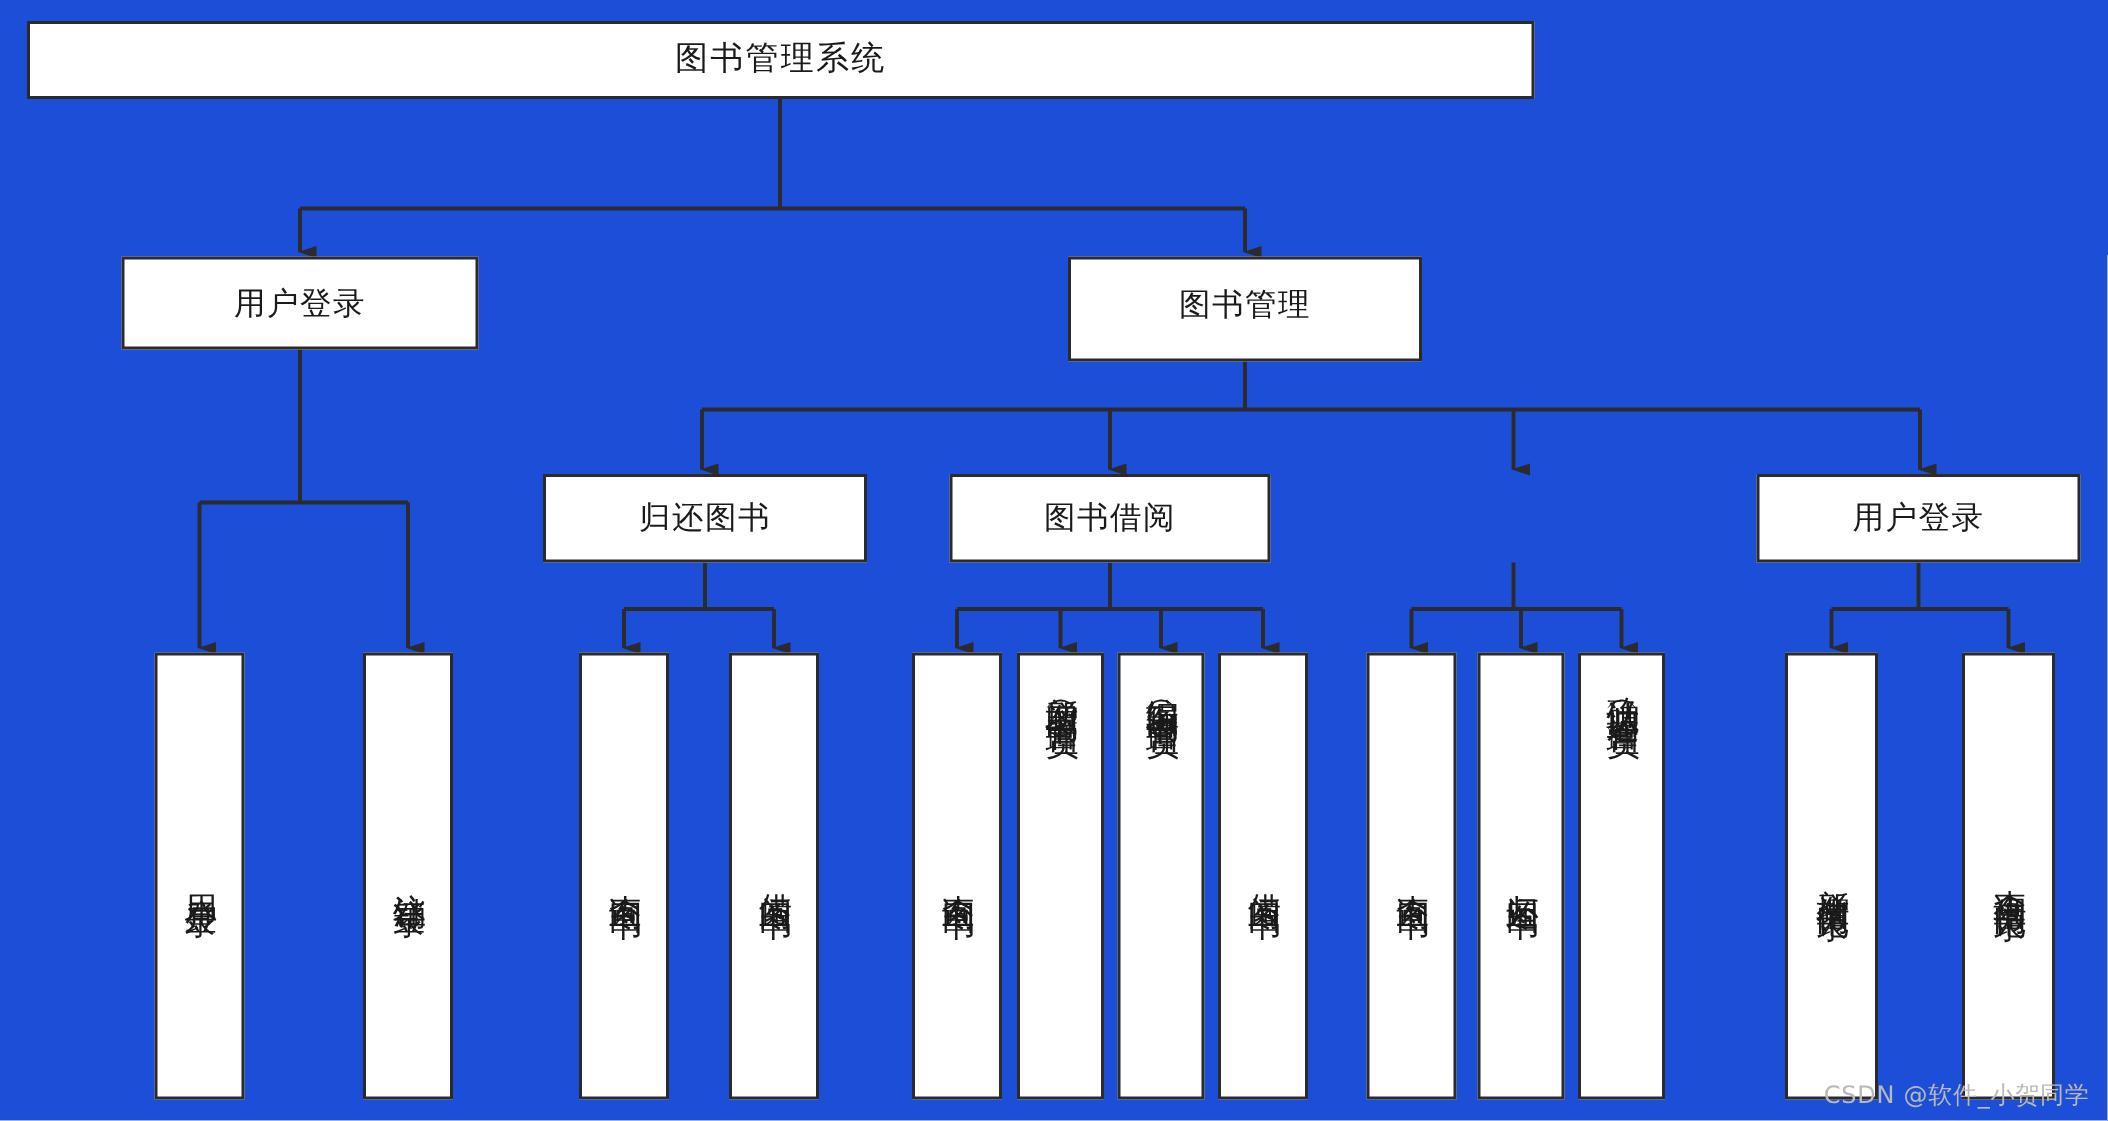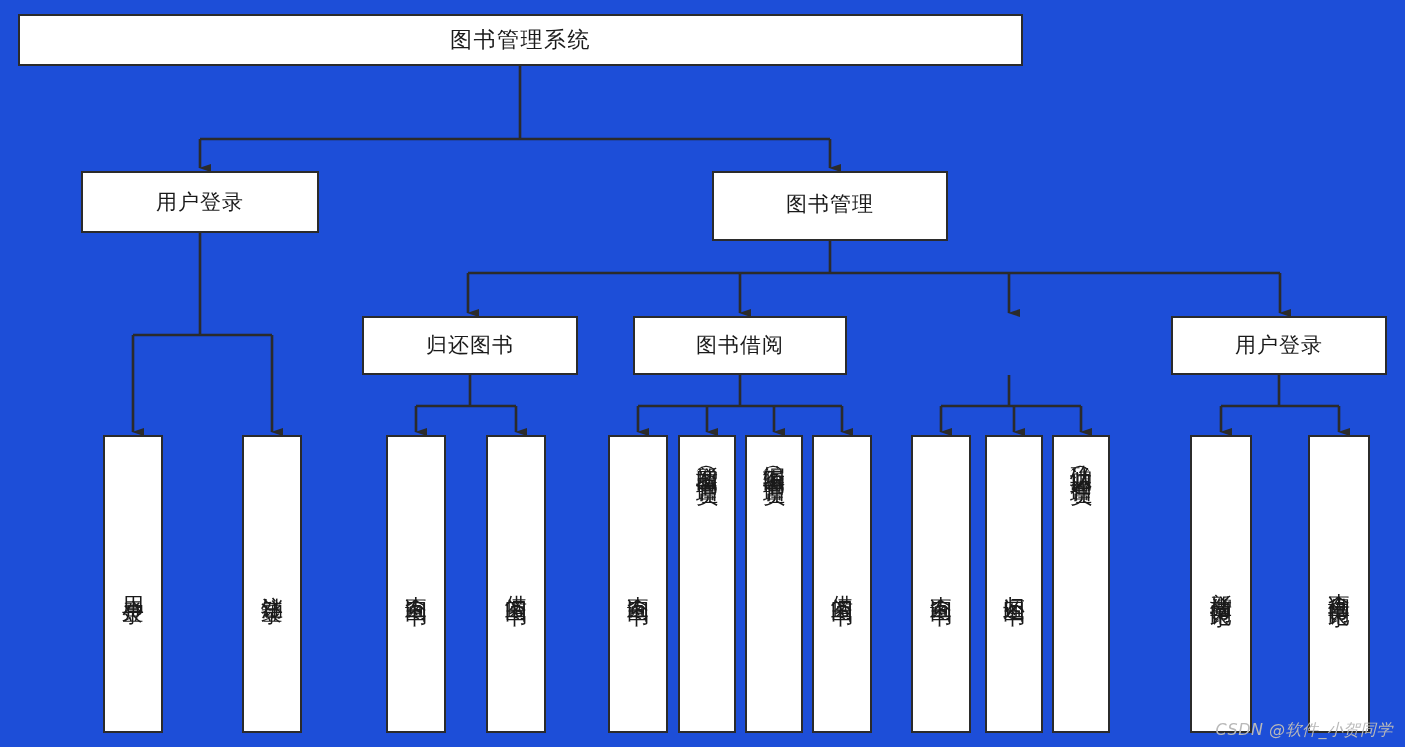--- a/index.html
+++ b/index.html
@@ -70,21 +70,20 @@
   }
   #watermark {
     position: absolute;
     right: 12px;
     bottom: 6px;
     font-size: 16px;
     color: #b9b9b9;
     letter-spacing: 0.5px;
     user-select: none;
     white-space: nowrap;
-    font-style: italic;
   }
 </style>
 </head>
 <body>
 
 <div id="diagram-root">
 
   <svg id="edges-layer" viewBox="0 0 1405 747" width="1405" height="747" xmlns="http://www.w3.org/2000/svg">
     <defs>
       <marker id="arrowhead" markerWidth="10" markerHeight="12" refX="4.2" refY="11" orient="auto" markerUnits="userSpaceOnUse">

